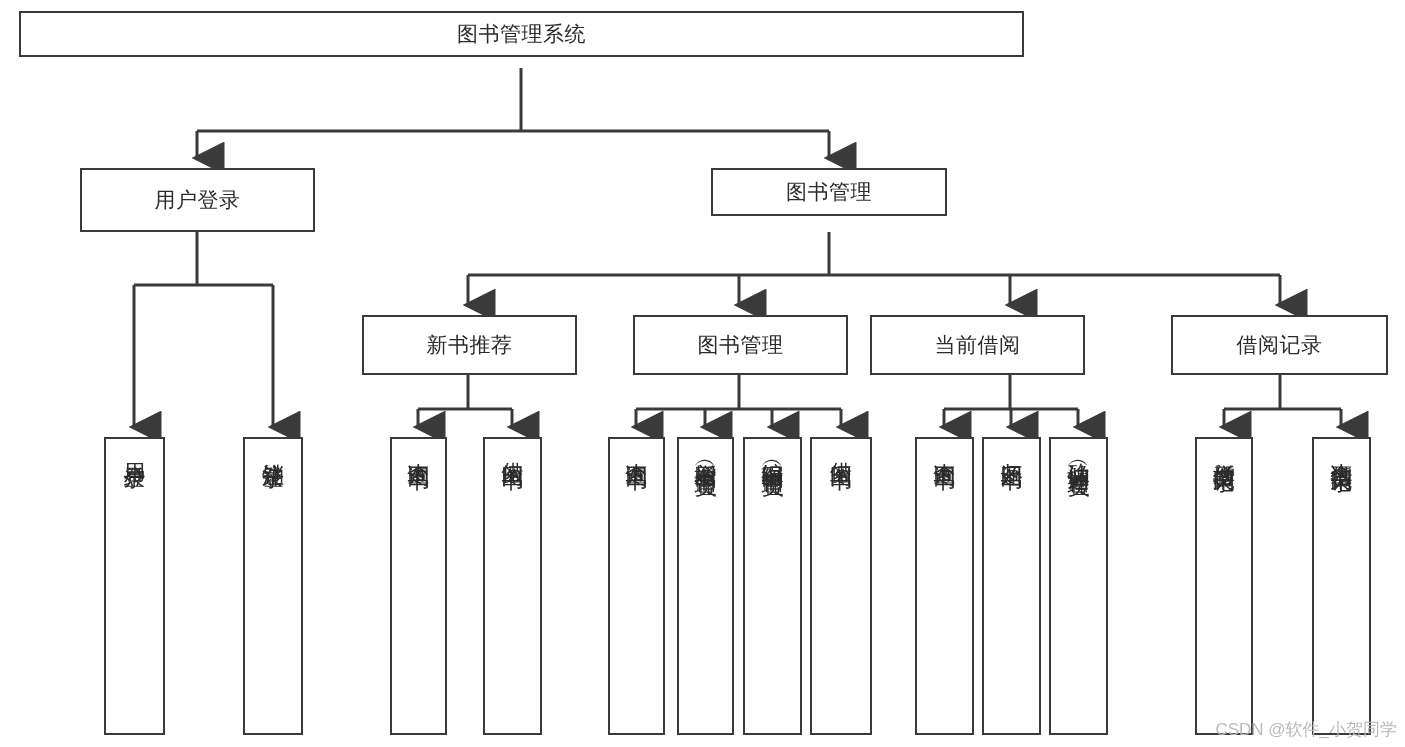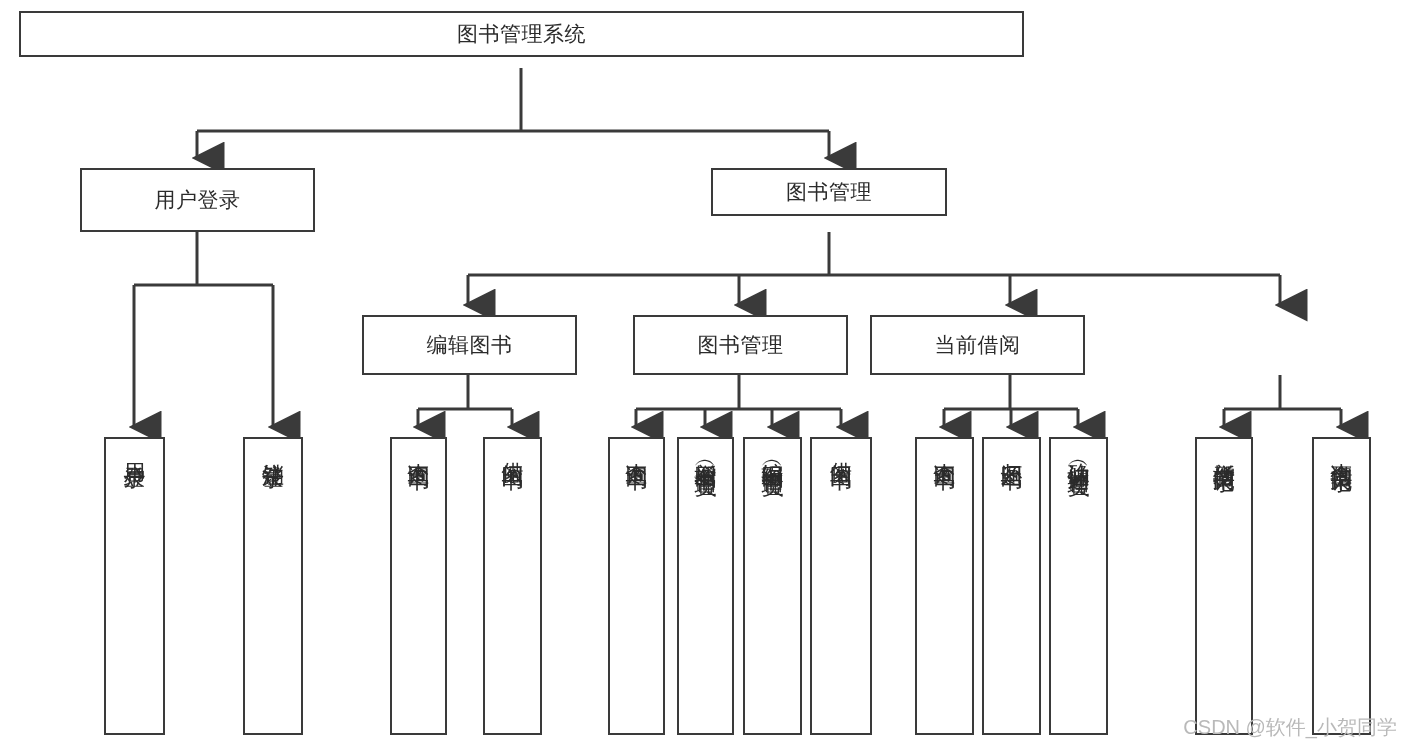--- a/index.html
+++ b/index.html
@@ -52,21 +52,21 @@
     font-size: 22px;
     letter-spacing: 2px;
     line-height: 1;
     white-space: nowrap;
     text-align: left;
   }
   .watermark {
     position: absolute;
     right: 8px;
     bottom: 6px;
-    font-size: 20px;
+    font-size: 17px;
     color: #b9b9b9;
     z-index: 3;
     white-space: nowrap;
   }
 </style>
 </head>
 <body>
 
 <div id="canvas">
 
@@ -128,27 +128,30 @@
   </div>
 
   <div class="node" style="left:80px; top:168px; width:235px; height:64px;">
     <span class="label">用户登录</span>
   </div>
   <div class="node" style="left:711px; top:168px; width:236px; height:48px;">
     <span class="label">图书管理</span>
   </div>
 
   <div class="node" style="left:362px; top:315px; width:215px; height:60px;">
-    <span class="label">编辑图书</span>
+    <span class="label">新书推荐</span>
   </div>
   <div class="node" style="left:633px; top:315px; width:215px; height:60px;">
     <span class="label">图书管理</span>
   </div>
   <div class="node" style="left:870px; top:315px; width:215px; height:60px;">
     <span class="label">当前借阅</span>
+  </div>
+  <div class="node" style="left:1171px; top:315px; width:217px; height:60px;">
+    <span class="label">借阅记录</span>
   </div>
 
   <div class="node vertical" style="left:104px; top:437px; width:61px; height:298px;">
     <span class="label">用户登录</span>
   </div>
   <div class="node vertical" style="left:243px; top:437px; width:60px; height:298px;">
     <span class="label">注销登录</span>
   </div>
 
   <div class="node vertical" style="left:390px; top:437px; width:57px; height:298px;">

